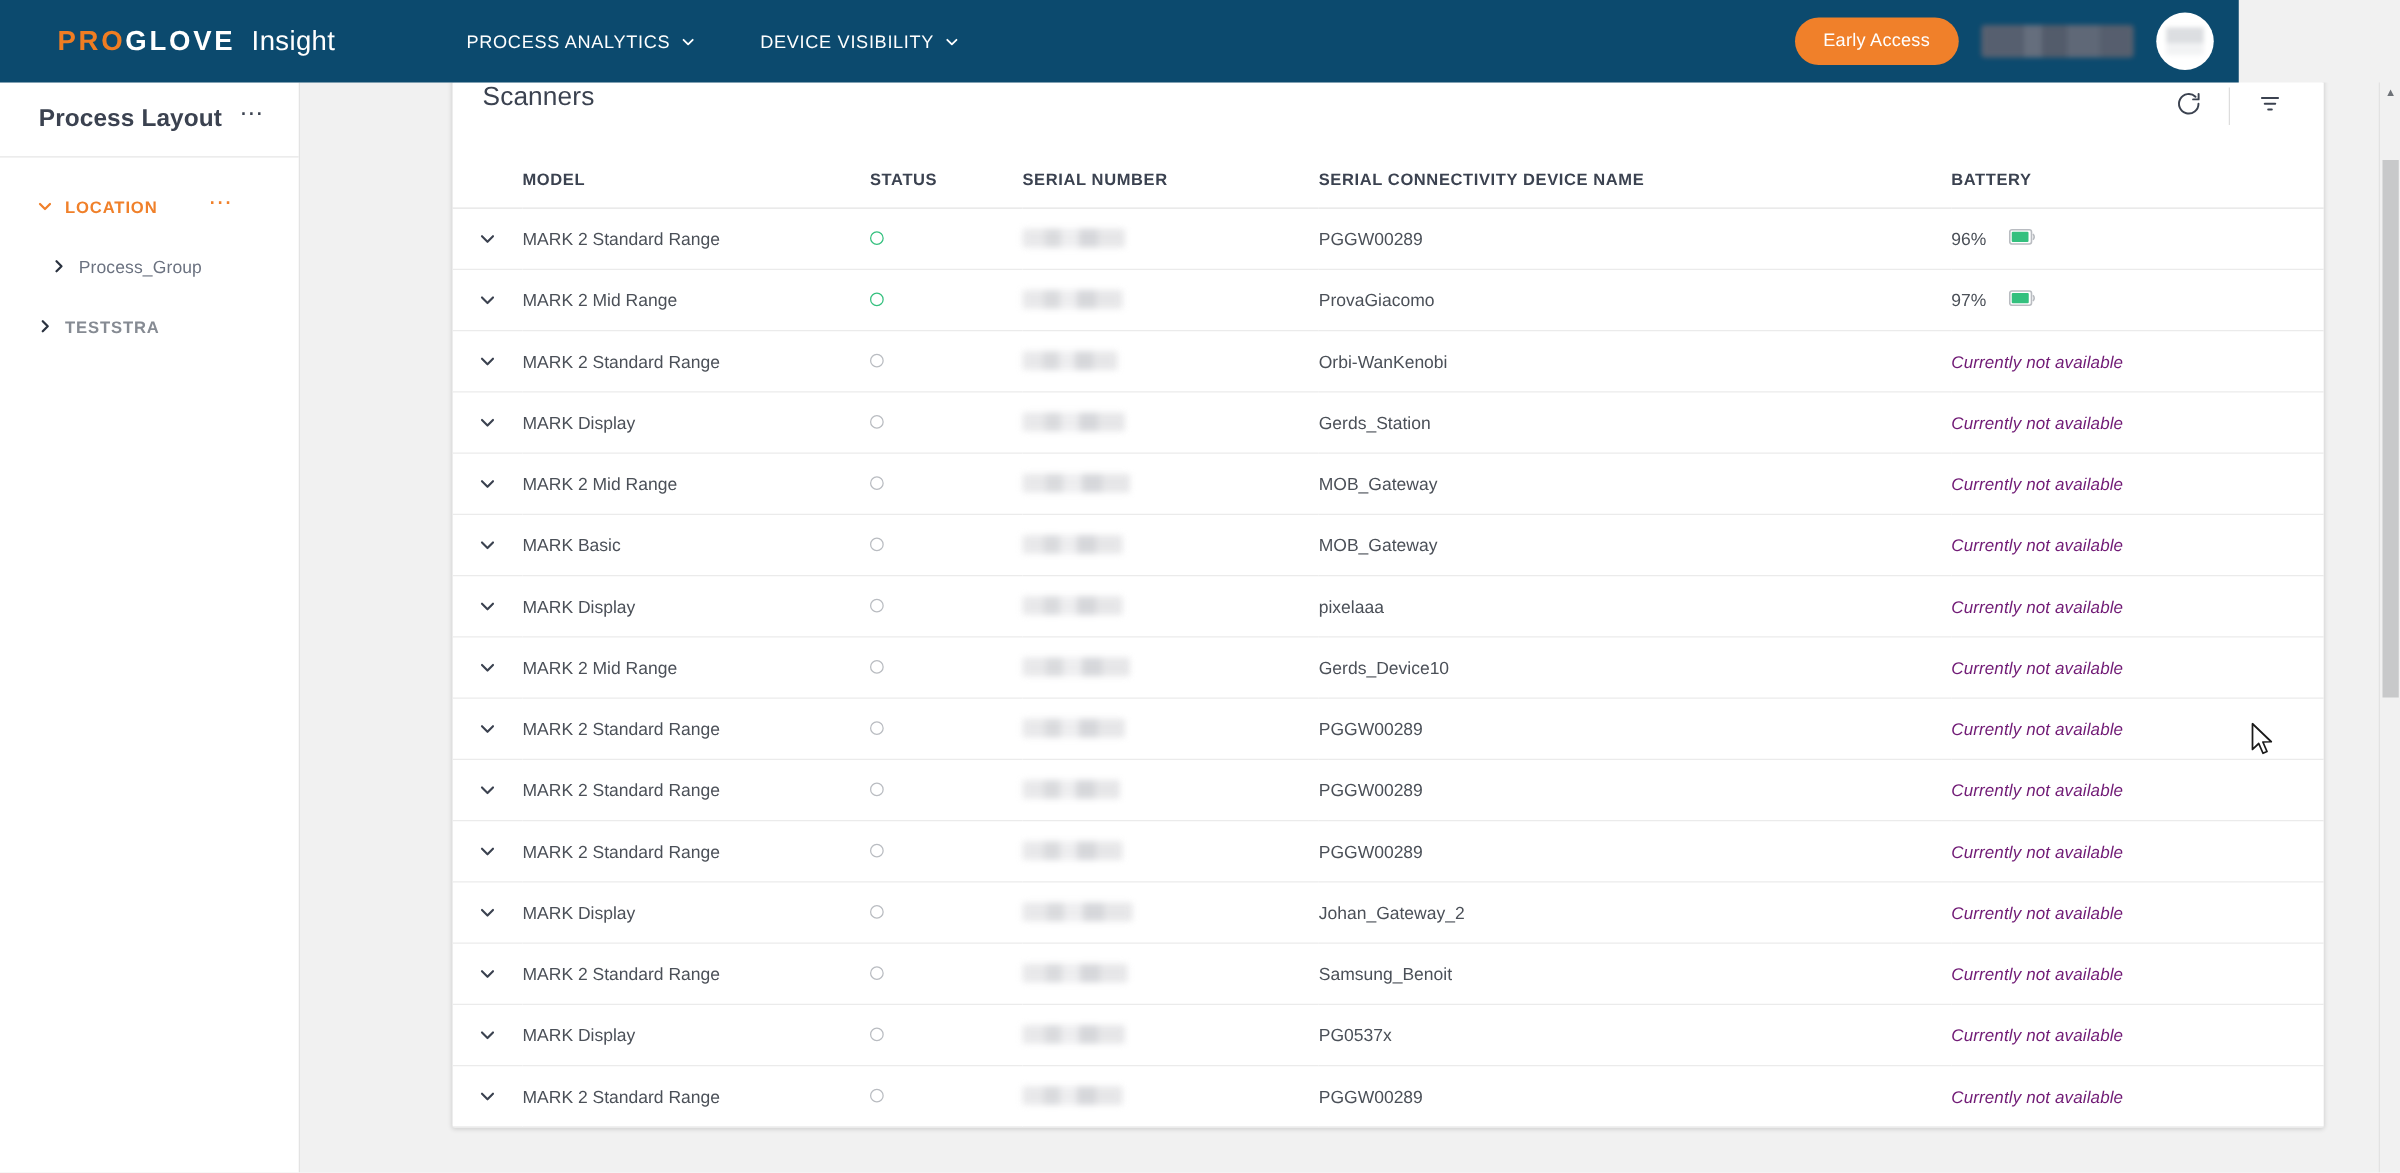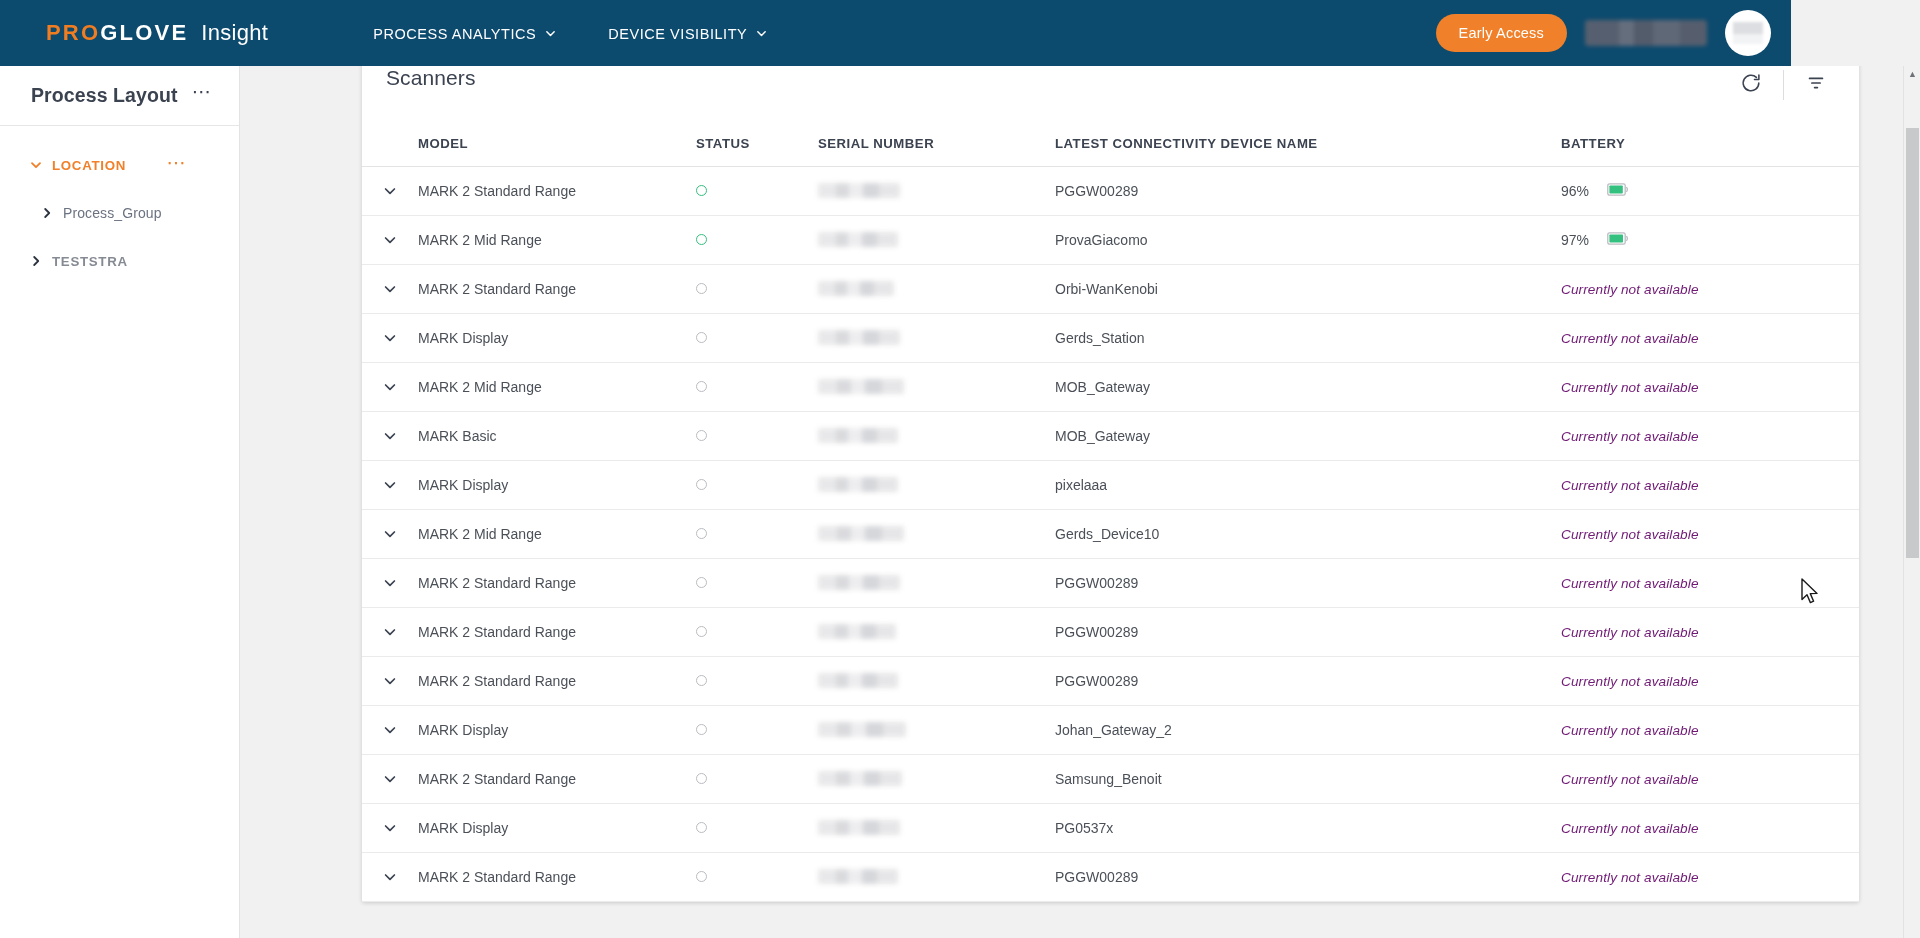--- a/index.html
+++ b/index.html
@@ -258,21 +258,21 @@
           <col class="c-serial">
             <col class="c-device">
             <col class="c-batt">
         </colgroup>
         <thead>
           <tr>
             <th></th>
             <th>MODEL</th>
             <th>STATUS</th>
             <th>SERIAL NUMBER</th>
-            <th>LATEST CONNECTIVITY DEVICE NAME</th>
+            <th>SERIAL CONNECTIVITY DEVICE NAME</th>
             <th>BATTERY</th>
           </tr>
         </thead>
         <tbody id="rows-body">
             <tr>
               <td>
                 <div class="exp-chev">
                   <svg width="14" height="14" viewBox="0 0 14 14">
                     <path d="M2.6 5L7 9.4L11.4 5" fill="none" stroke="#3b4250" stroke-width="1.7" stroke-linecap="round" stroke-linejoin="round"></path>
                   </svg>

